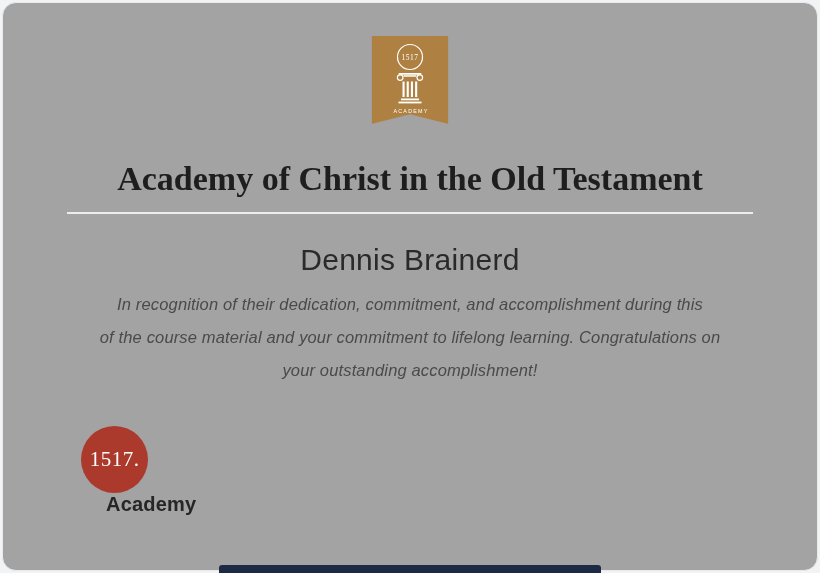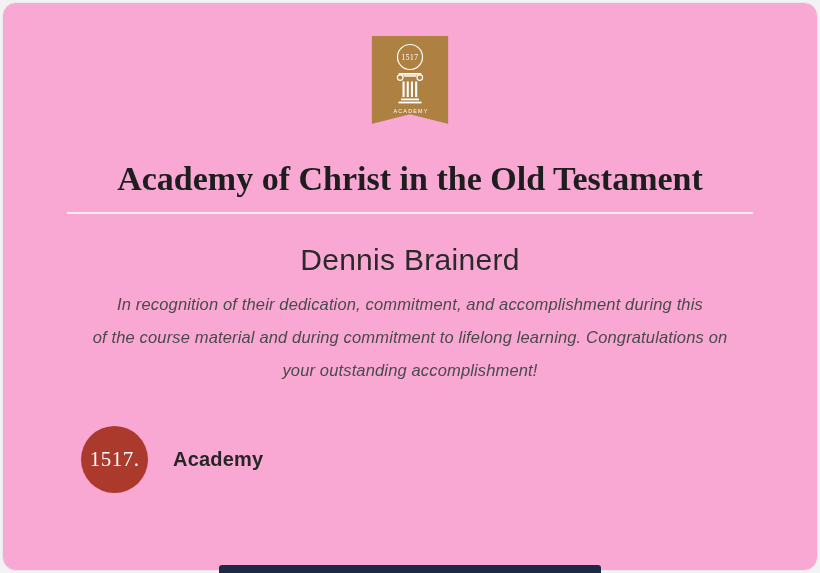--- a/index.html
+++ b/index.html
@@ -6,21 +6,21 @@
   body {
     width: 820px; height: 573px;
     background: #f2f3f4;
     font-family: "Liberation Sans", "DejaVu Sans", sans-serif;
     position: relative;
     overflow: hidden;
   }
   .card {
     position: absolute;
     left: 2px; top: 2px; right: 2px; bottom: 2px;
-    background: #f9a8d4;
+    background: #a3a3a3;
     border: 1px solid #e9eaec;
     border-radius: 14px;
     overflow: hidden;
   }
   .ribbon {
     position: absolute;
     left: 50%; top: 33px;
     transform: translateX(-50%);
     width: 77px; height: 88px;
     background: #ae8143;
@@ -64,21 +64,22 @@
   }
   .description .line {
     line-height: 33px;
     white-space: nowrap;
     font-style: italic;
   }
   .footer-left {
     position: absolute;
     left: 78px; top: 423px;
     display: flex;
-    align-items: center;
+    align-items: flex-start;
+    flex-direction: column;
   }
   .brand-circle {
     width: 67px; height: 67px;
     border-radius: 50%;
     background: #ab3a2c;
     display: flex;
     align-items: center;
     justify-content: center;
   }
   .brand-circle span {
@@ -137,21 +138,21 @@
   </div>
 
   <div class="course-title">Academy of Christ in the Old Testament</div>
 
   <div class="divider"></div>
 
   <div class="recipient-name">Dennis Brainerd</div>
 
   <div class="description">
     <div class="line">In recognition of their dedication, commitment, and accomplishment during this</div>
-    <div class="line">of the course material and during commitment to lifelong learning. Congratulations on</div>
+    <div class="line">of the course material and your commitment to lifelong learning. Congratulations on</div>
     <div class="line">your outstanding accomplishment!</div>
   </div>
 
   <div class="footer-left">
     <div class="brand-circle">
       <span>1517.</span>
     </div>
     <div class="brand-label">Academy</div>
   </div>
 

